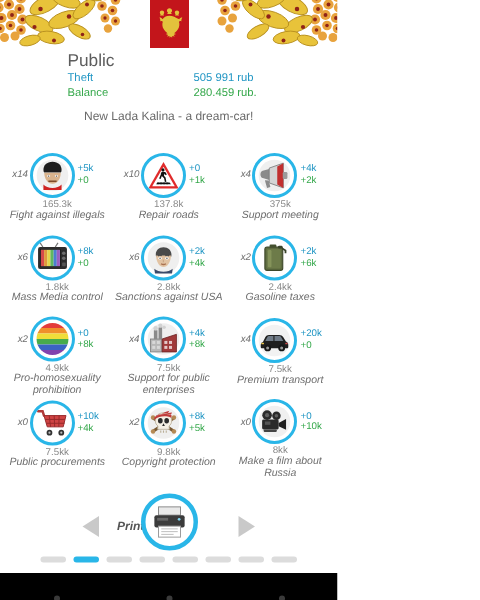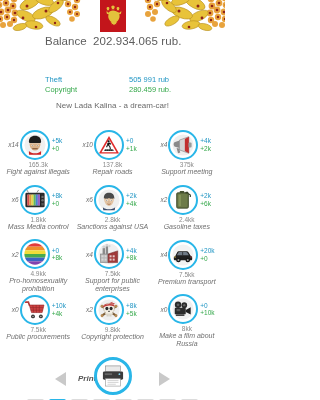--- a/index.html
+++ b/index.html
@@ -25,21 +25,21 @@
   .emblem svg { display:block; }
 
   
   .stats { flex:0 0 auto; padding:2px 0 0 0; }
   .row-bal { display:flex; align-items:baseline; padding:0 0 0 0; }
   .lbl-main { width:93px; text-align:left; padding-left:45px; font-size:11.5px; color:#5d5d5d; }
   .val-main { font-size:11.5px; color:#5d5d5d; letter-spacing:0.1px; }
   .row-sub { display:flex; align-items:baseline; line-height:9.5px; }
   .lbl-sub { width:93px; text-align:left; padding-left:45px; font-size:7.5px; }
   .val-sub { font-size:7.5px;padding-left:36px; }
-  .theft { color:#2196c4;margin-top:28px; }
+  .theft { color:#2196c4; }
   .kick { color:#35a84b; }
 
   .tagline {
     text-align:center; font-size:8px; color:#6a6a6a;
     margin-top:7px; margin-bottom:16px;
   }
 
   
   .grid {
     flex:1 1 auto;
@@ -242,29 +242,28 @@
           <path d="M5.5 5.2c-.9 0-1.6.7-1.6 1.5 0 .5.2.9.6 1.2l-.5 1h3l-.5-1c.4-.3.6-.7.6-1.2 0-.8-.7-1.5-1.6-1.5z"></path>
           <path d="M16.5 5.2c-.9 0-1.6.7-1.6 1.5 0 .5.2.9.6 1.2l-.5 1h3l-.5-1c.4-.3.6-.7.6-1.2 0-.8-.7-1.5-1.6-1.5z"></path>
           <path d="M11 9c-2.6 0-4.2 1.3-5.1 2.6-.5-.9-1.4-1.4-2.3-1.3.6.9.8 1.9.7 2.9.8-.4 1.3-.3 1.8.2-.6 1.7-.4 3.6.5 5.2.7 1.3 1.8 2.4 3 3.3l-1.4.6 1.8.6-.9 1.1 1.9-.3.1 1.3.9-1 .9 1 .1-1.3 1.9.3-.9-1.1 1.8-.6-1.4-.6c1.2-.9 2.3-2 3-3.3.9-1.6 1.1-3.5.5-5.2.5-.5 1-.6 1.8-.2-.1-1 .1-2 .7-2.9-.9-.1-1.8.4-2.3 1.3C15.2 10.3 13.6 9 11 9z"></path>
         </g>
       </svg>
     </div>
   </div>
 
   <div class="stats">
     <div class="row-bal">
-      <span class="lbl-main">Balance</span>
-      <span class="val-main">202.934.065 rub.</span>
+      <span class="lbl-main">Public</span>
     </div>
     <div class="row-sub">
       <span class="lbl-sub theft">Theft</span>
       <span class="val-sub theft">505 991 rub</span>
     </div>
     <div class="row-sub">
-      <span class="lbl-sub kick">Copyright</span>
+      <span class="lbl-sub kick">Balance</span>
       <span class="val-sub kick">280.459 rub.</span>
     </div>
   </div>
 
   <div class="tagline">New Lada Kalina - a dream-car!</div>
 
   <div class="grid" id="grid">
       <div class="card">
         <div class="card-top">
           <span class="mult">x14</span>

